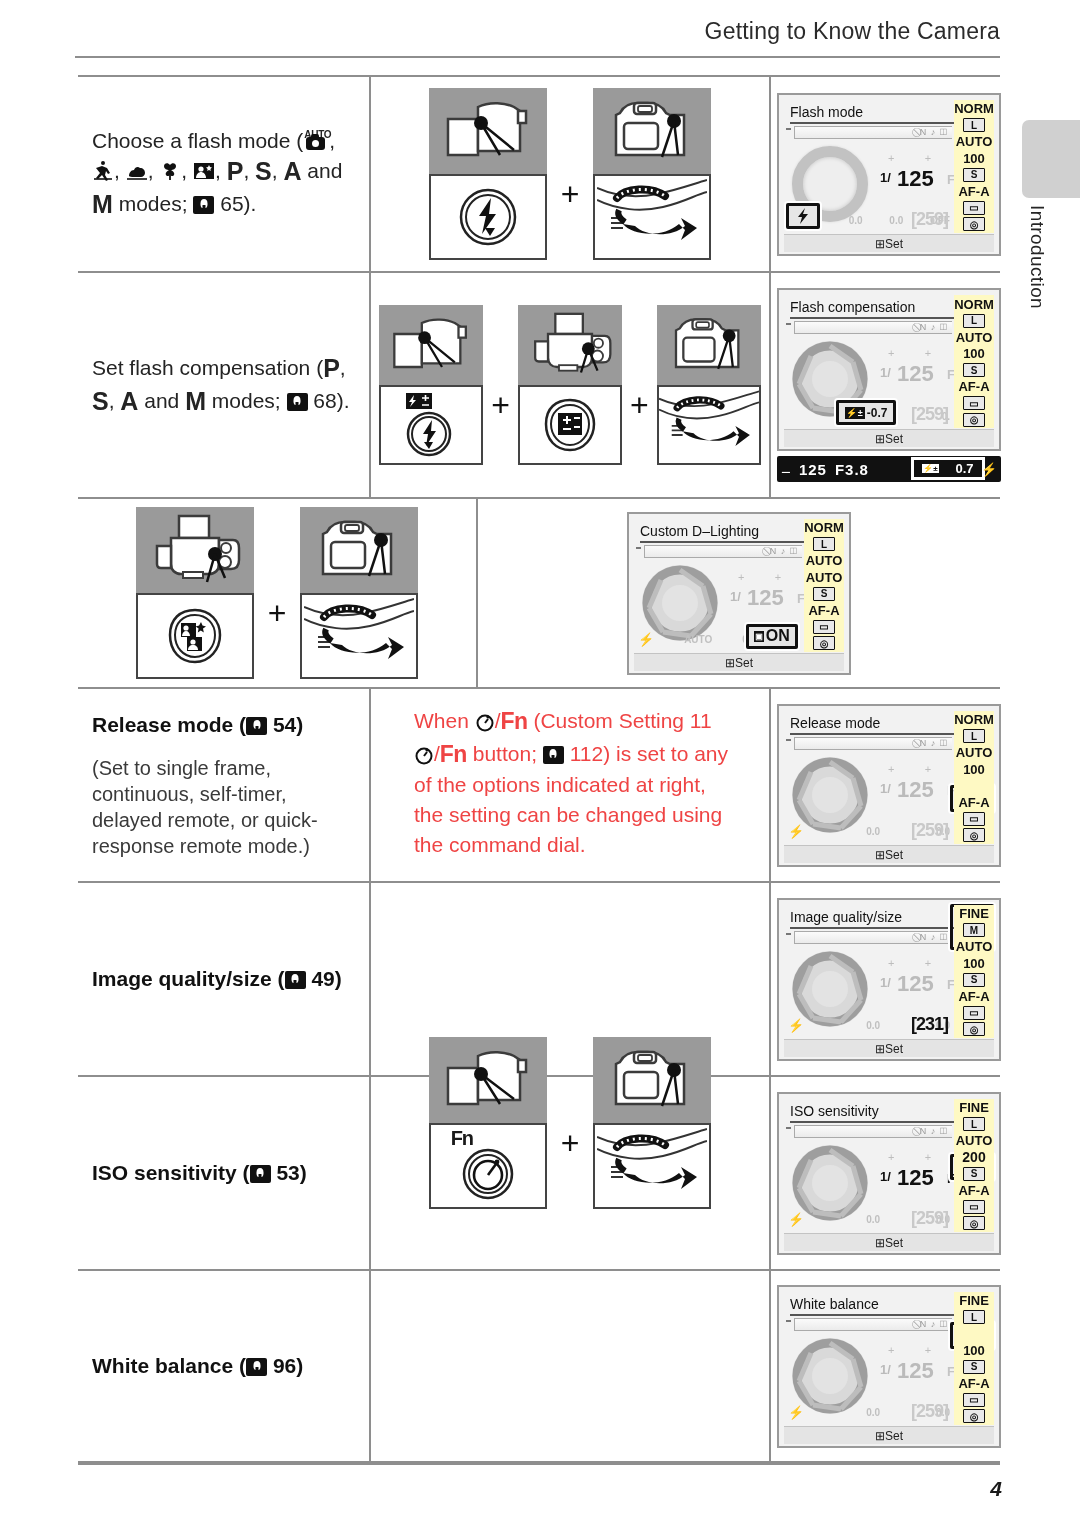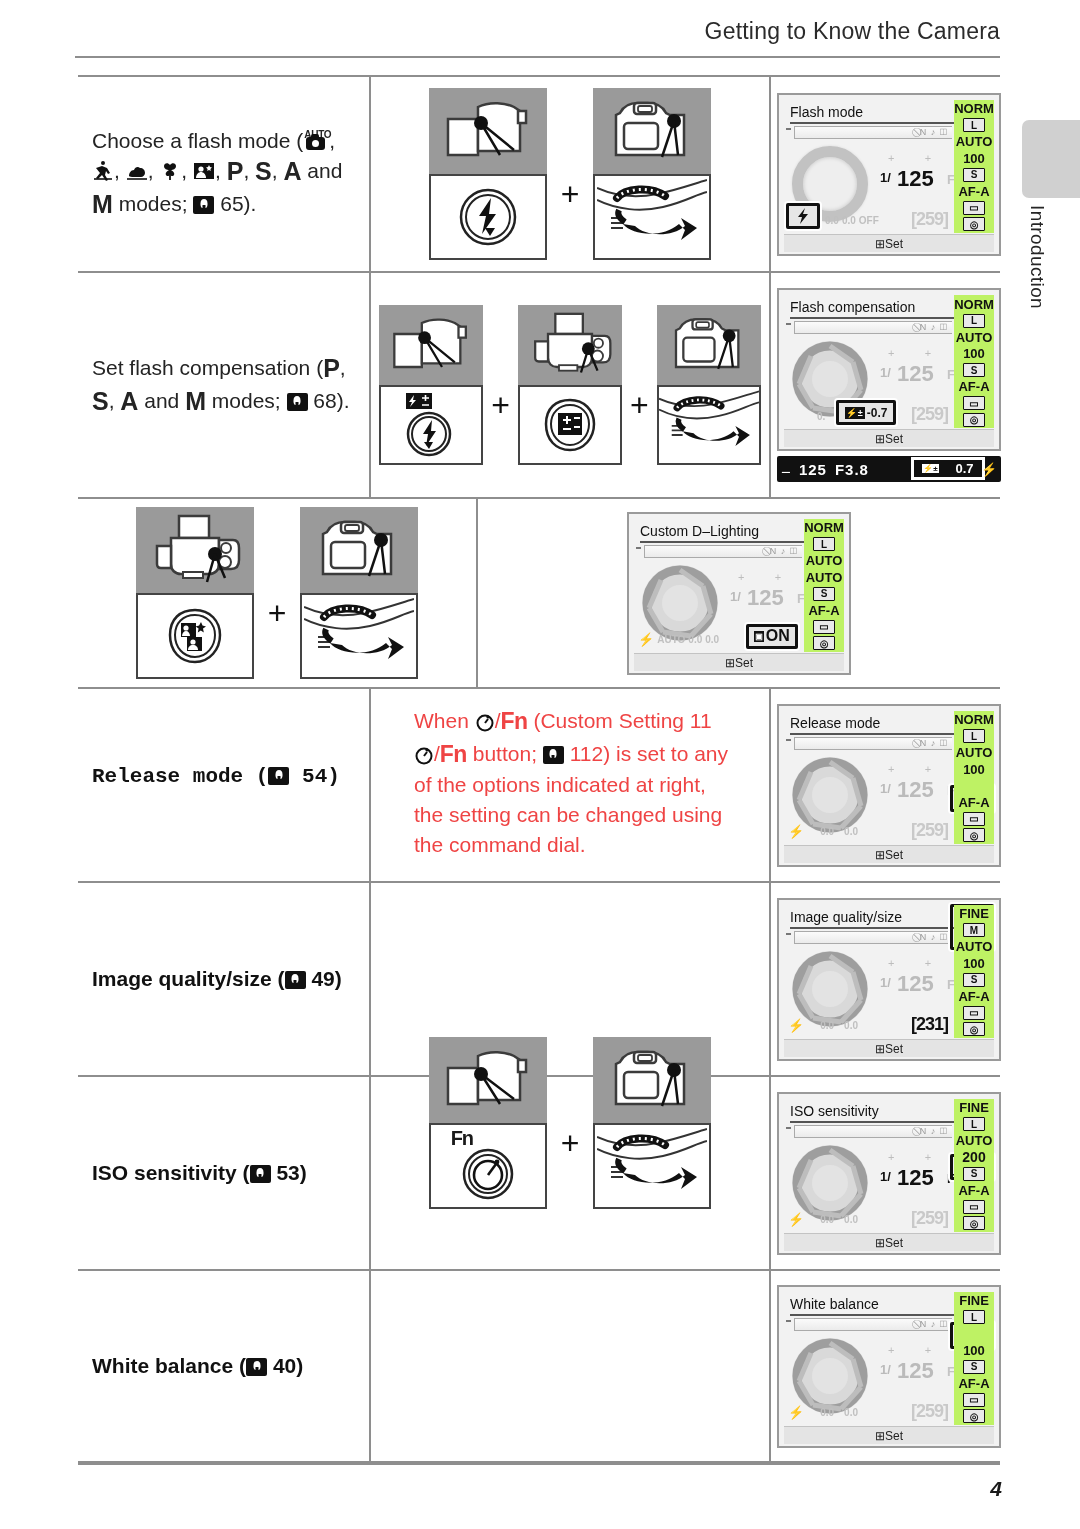--- a/index.html
+++ b/index.html
@@ -181,36 +181,36 @@
   .aperture .f { font-size:13px; vertical-align: 2px;}
   .aperture.lit { color:#111; }
   .plusrow {
     position:absolute; left:104px; top:52px; width:80px;
     display:flex; justify-content:space-between;
     font-size:11px; color:#bdbdbd;
   }
   .botrow {
     position:absolute; left:4px; bottom:19px; right:44px; height:18px;
     display:flex; align-items:center; gap:3px;
-    font-size:10px; color:#c0c0c0; font-weight:bold;
+    font-size:10px; color:#c0c0c0; font-weight:bold;justify-content:space-between;
   }
   .flashbolt { color:#b9b9b9; font-size:13px; }
   .frames {
     position:absolute; right:46px; bottom:19px;
     font-size: 18px; font-weight:bold; color:#c9c9c9; letter-spacing:-1px;
   }
   .frames.lit { color:#111; }
   .setbar {
     position:absolute; left:0; right:0; bottom:-3px; height:18px;
     background:#e4e4e4; border-top:1px solid #c3c3c3;
     text-align:center; font-size:12px; color:#222; line-height:18px;
   }
   .sidebar {
     position:absolute; right:0; top:0; width:40px; bottom:16px;
-    background:#bef264;
+    background:#fef9c3;
     display:flex; flex-direction:column; align-items:center;
     padding-top:1px; gap:0px;
   }
   .sb-item {
     width:38px; height:19px;
     display:flex; align-items:center; justify-content:center;
     font-size:13px; font-weight:bold; color:#111;
   }
   .sb-box {
     border:1.5px solid #111; background:#e9e9e9;
@@ -650,23 +650,24 @@
               </div>
           </div>
           <div class="setbar">⊞<span>Set</span></div>
         </div>
       </div>
     </div>
   </div>
 
   <div class="row" style="height:194px;">
     <div class="cell-text">
-      <div class="desc bold" style="margin-bottom:16px;font-family:Liberation Mono, monospace;">
+      <div class="desc bold" style="margin-bottom:16px;">
         <span>Release mode (</span><span class="bookicon"></span> <span>54</span><span>)</span>
       </div>
+      <div class="desc sub">(Set to single frame, continuous, self-timer, delayed remote, or quick-response remote mode.)</div>
     </div>
 
     <div class="cell-dia" style="align-items:flex-start;">
       <div class="mid-text">
         <span>When </span><span class="timerglyph"><svg width="20" height="20" viewBox="0 0 20 20">
               <circle cx="10" cy="11" r="7.5" fill="none" stroke="#111" stroke-width="2"></circle>
               <path d="M10 11 L13 7" stroke="#111" stroke-width="2"></path>
               <circle cx="13" cy="5" r="1.6" fill="#111"></circle>
             </svg></span>/<span class="fnglyph">Fn</span><span> (Custom Setting 11 </span><br>
         <span class="timerglyph"><svg width="20" height="20" viewBox="0 0 20 20">
@@ -892,21 +893,21 @@
           </div>
           <div class="setbar">⊞<span>Set</span></div>
         </div>
       </div>
     </div>
   </div>
 
   <div class="row" style="height:192px; border-bottom:2px solid #8e8e8e;">
     <div class="cell-text">
       <div class="desc bold">
-        <span>White balance (</span><span class="bookicon"></span> <span>40</span><span>)</span>
+        <span>White balance (</span><span class="bookicon"></span> <span>96</span><span>)</span>
       </div>
     </div>
     <div class="cell-dia"></div>
     <div class="cell-lcd">
       <div class="lcd">
         <div class="lcd-inner">
           <div class="lcd-title">White balance</div>
           <div class="lcd-dash"></div>
           <div class="lcd-subbar"></div>
           <div class="lcd-topicons">⃠N ♪ ◫</div>

